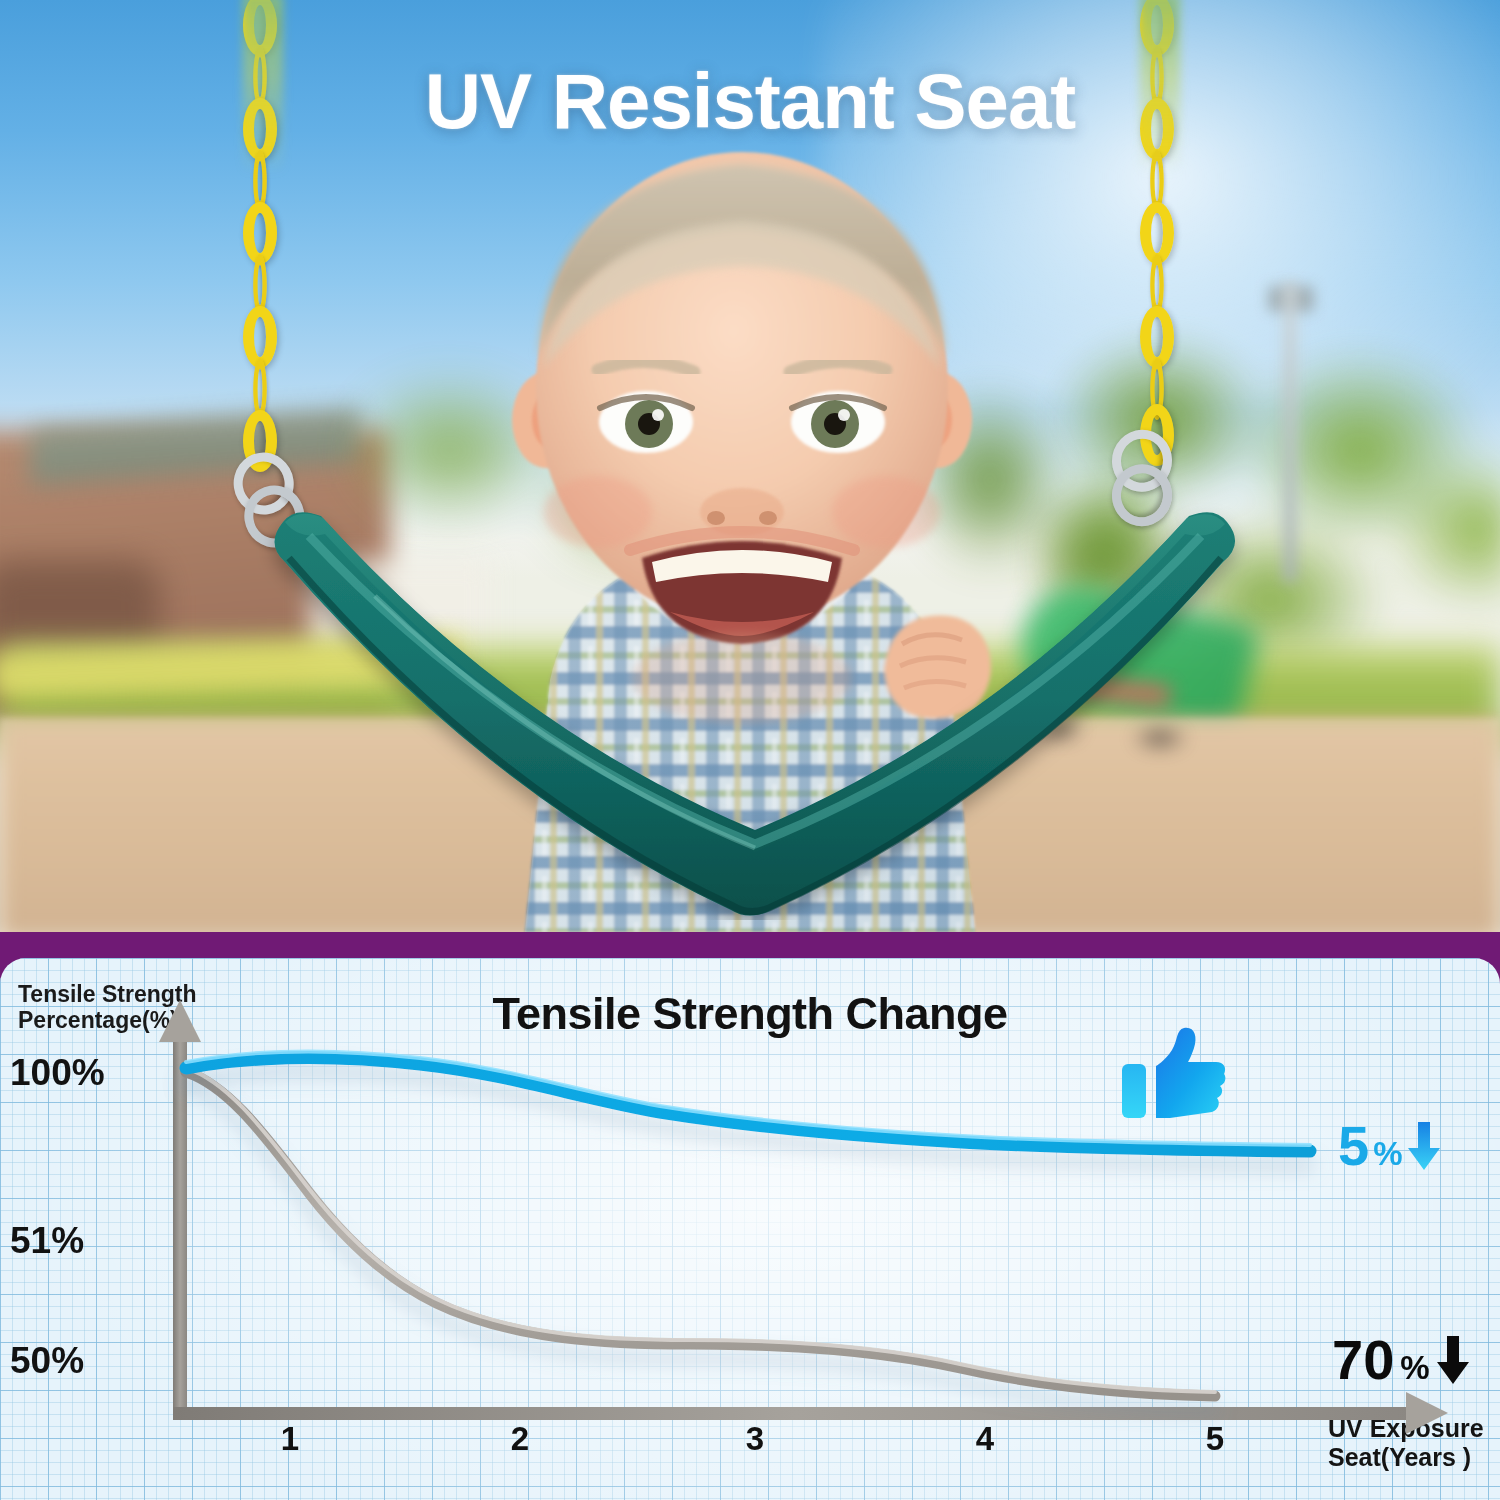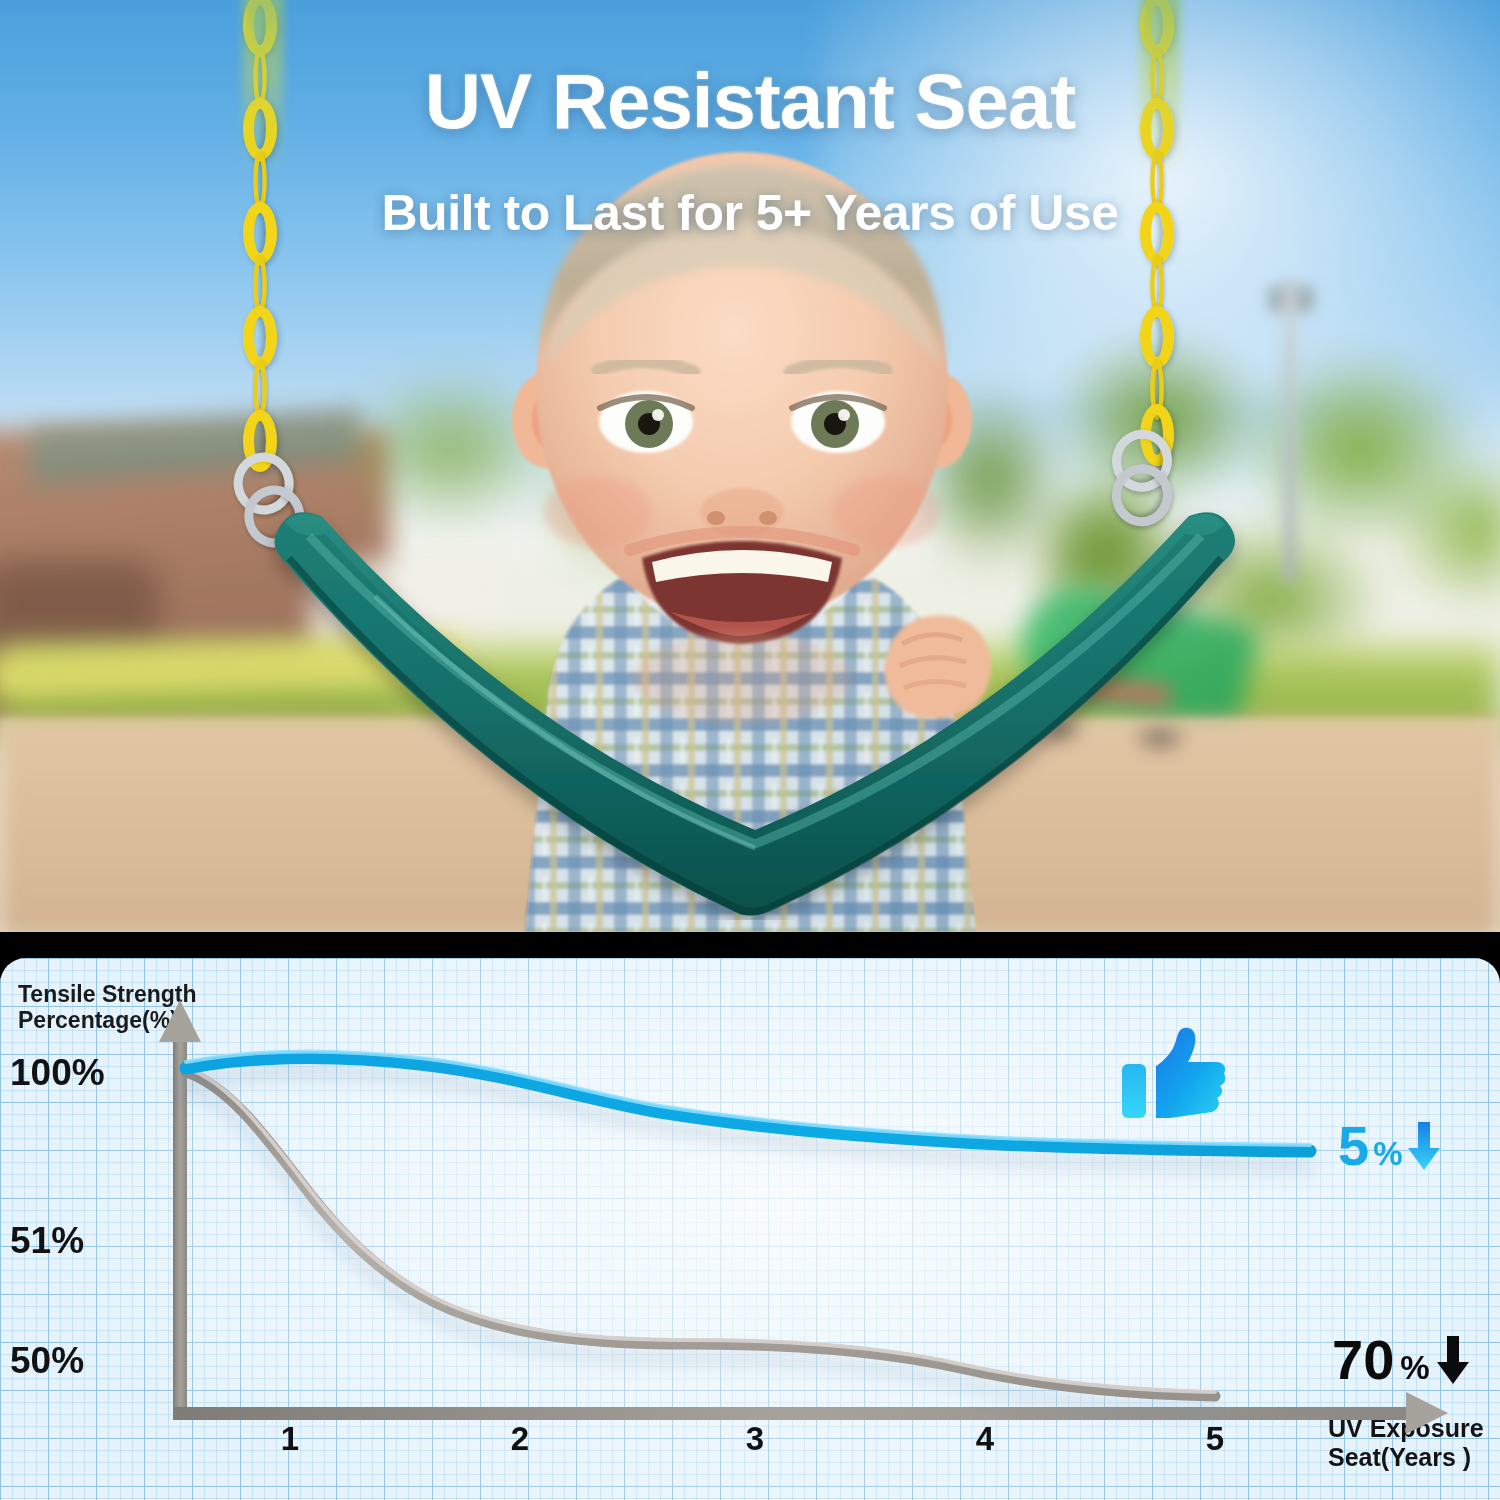--- a/index.html
+++ b/index.html
@@ -1,19 +1,19 @@
 <!DOCTYPE html>
 <html><head>
 <meta charset="utf-8">
 <style>
   * { margin:0; padding:0; box-sizing:border-box; }
   html,body { width:1500px; height:1500px; background:#ffffff;
               font-family:"Liberation Sans", sans-serif; overflow:hidden; }
 
-  #stage { position:relative; width:1500px; height:1500px; background:#000000;border-radius:26px; }
+  #stage { position:relative; width:1500px; height:1500px; background:#701a75;border-radius:26px; }
 
   
   .hero { position:absolute; left:0; top:0; width:1500px; height:932px;
           overflow:hidden; background:#6fb3e4; }
 
   
   .sky { position:absolute; inset:0;
          background:linear-gradient(180deg,
             #4a9fdc 0%, #63b0e6 14%, #8ec8ef 30%,
             #bcdcf3 44%, #e2eff6 52%, #f2f3ee 58%, #eef0e6 62%); }
@@ -368,28 +368,28 @@
                  Q264 246 70 34 Q44 40 30 22 Z" fill="url(#beltTop)" opacity=".9"></path>
 
         <path d="M54 36 Q250 244 500 344 Q750 244 946 36" stroke="#58b8ad" stroke-width="9" fill="none" opacity=".45"></path>
         <path d="M120 96 Q290 262 500 348" stroke="#8fd6cc" stroke-width="5" fill="none" opacity=".35"></path>
 
         <path d="M34 58 Q238 294 478 406 Q494 416 514 408 Q762 296 966 58" stroke="#063a36" stroke-width="7" fill="none" opacity=".55"></path>
       </svg>
     </div>
 
     <div class="headline">UV Resistant Seat</div>
-    <div class="subhead">Built to Last for 5+ Years of Use</div>
   </div>
 
   <div class="chart-panel">
     <div class="grid-minor"></div>
     <div class="grid-major"></div>
     <div class="panel-sheen"></div>
 
+    <div class="chart-title">Tensile Strength Change</div>
 
     <div class="ylabel">
       <span>Tensile Strength</span><br>
       <span>Percentage(%)</span>
     </div>
 
     <div class="ytick yt100">100%</div>
     <div class="ytick yt75">51%</div>
     <div class="ytick yt50">50%</div>
 

